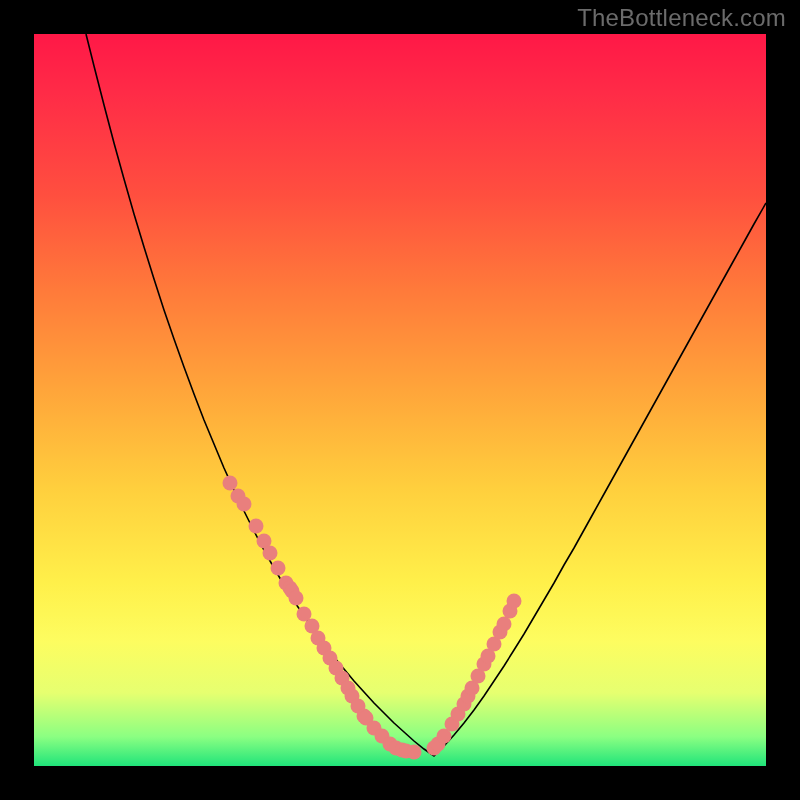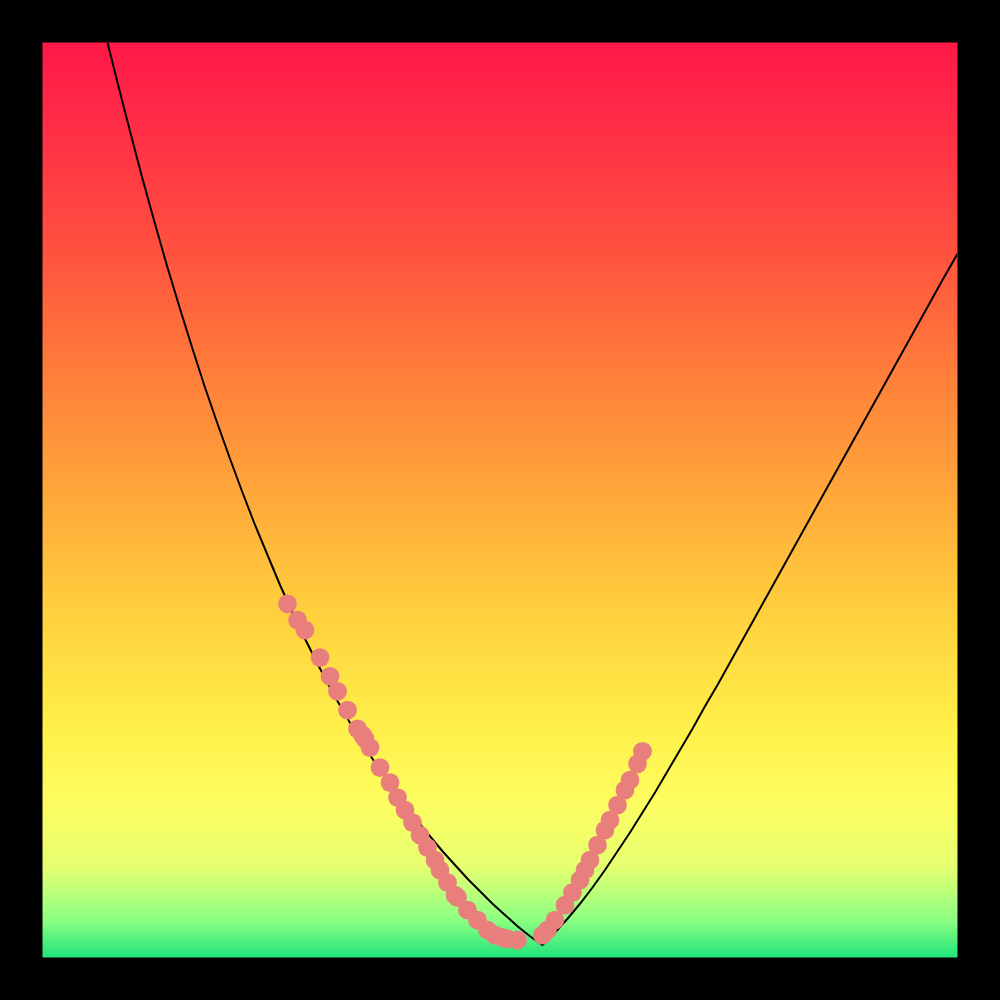--- a/index.html
+++ b/index.html
@@ -63,20 +63,21 @@
   }
   .dot {
     fill: #e97f7d;
     stroke: none;
   }
 </style>
 </head>
 <body>
 
 <div class="frame">
+  <div class="attribution">TheBottleneck.com</div>
 
   <div class="plot-area">
     <svg class="curve" viewBox="0 0 732 732">
       <path id="main-curve" class="curve-path" d="M52.0 0.0 L60.0 32.0 L70.0 71.0 L80.0 109.0 L90.0 145.0 L100.0 180.0 L110.0 213.0 L120.0 245.0 L130.0 276.0 L140.0 305.0 L150.0 333.0 L160.0 360.0 L170.0 386.0 L180.0 410.0 L190.0 434.0 L200.0 456.0 L210.0 477.0 L220.0 497.0 L230.0 516.0 L240.0 534.0 L250.0 551.0 L260.0 567.0 L270.0 582.0 L280.0 597.0 L290.0 610.0 L300.0 623.0 L310.0 635.0 L320.0 647.0 L330.0 658.0 L340.0 669.0 L350.0 679.0 L360.0 689.0 L370.0 698.0 L380.0 707.0 L390.0 715.0 L400.0 722.0 L410.0 712.0 L420.0 701.0 L430.0 689.0 L440.0 676.0 L450.0 662.0 L460.0 647.0 L470.0 632.0 L480.0 616.0 L490.0 600.0 L500.0 583.0 L510.0 566.0 L520.0 549.0 L530.0 531.0 L540.0 514.0 L550.0 496.0 L560.0 478.0 L570.0 460.0 L580.0 442.0 L590.0 424.0 L600.0 406.0 L610.0 388.0 L620.0 370.0 L630.0 352.0 L640.0 334.0 L650.0 316.0 L660.0 298.0 L670.0 280.0 L680.0 262.0 L690.0 244.0 L700.0 226.0 L710.0 208.0 L720.0 190.0 L732.0 169.0"></path>
       <g id="dots">
           <circle cx="196" cy="449" r="7.5" class="dot"></circle>
           <circle cx="204" cy="462" r="7.5" class="dot"></circle>
           <circle cx="210" cy="470" r="7.5" class="dot"></circle>
           <circle cx="222" cy="492" r="7.5" class="dot"></circle>
           <circle cx="230" cy="507" r="7.5" class="dot"></circle>

